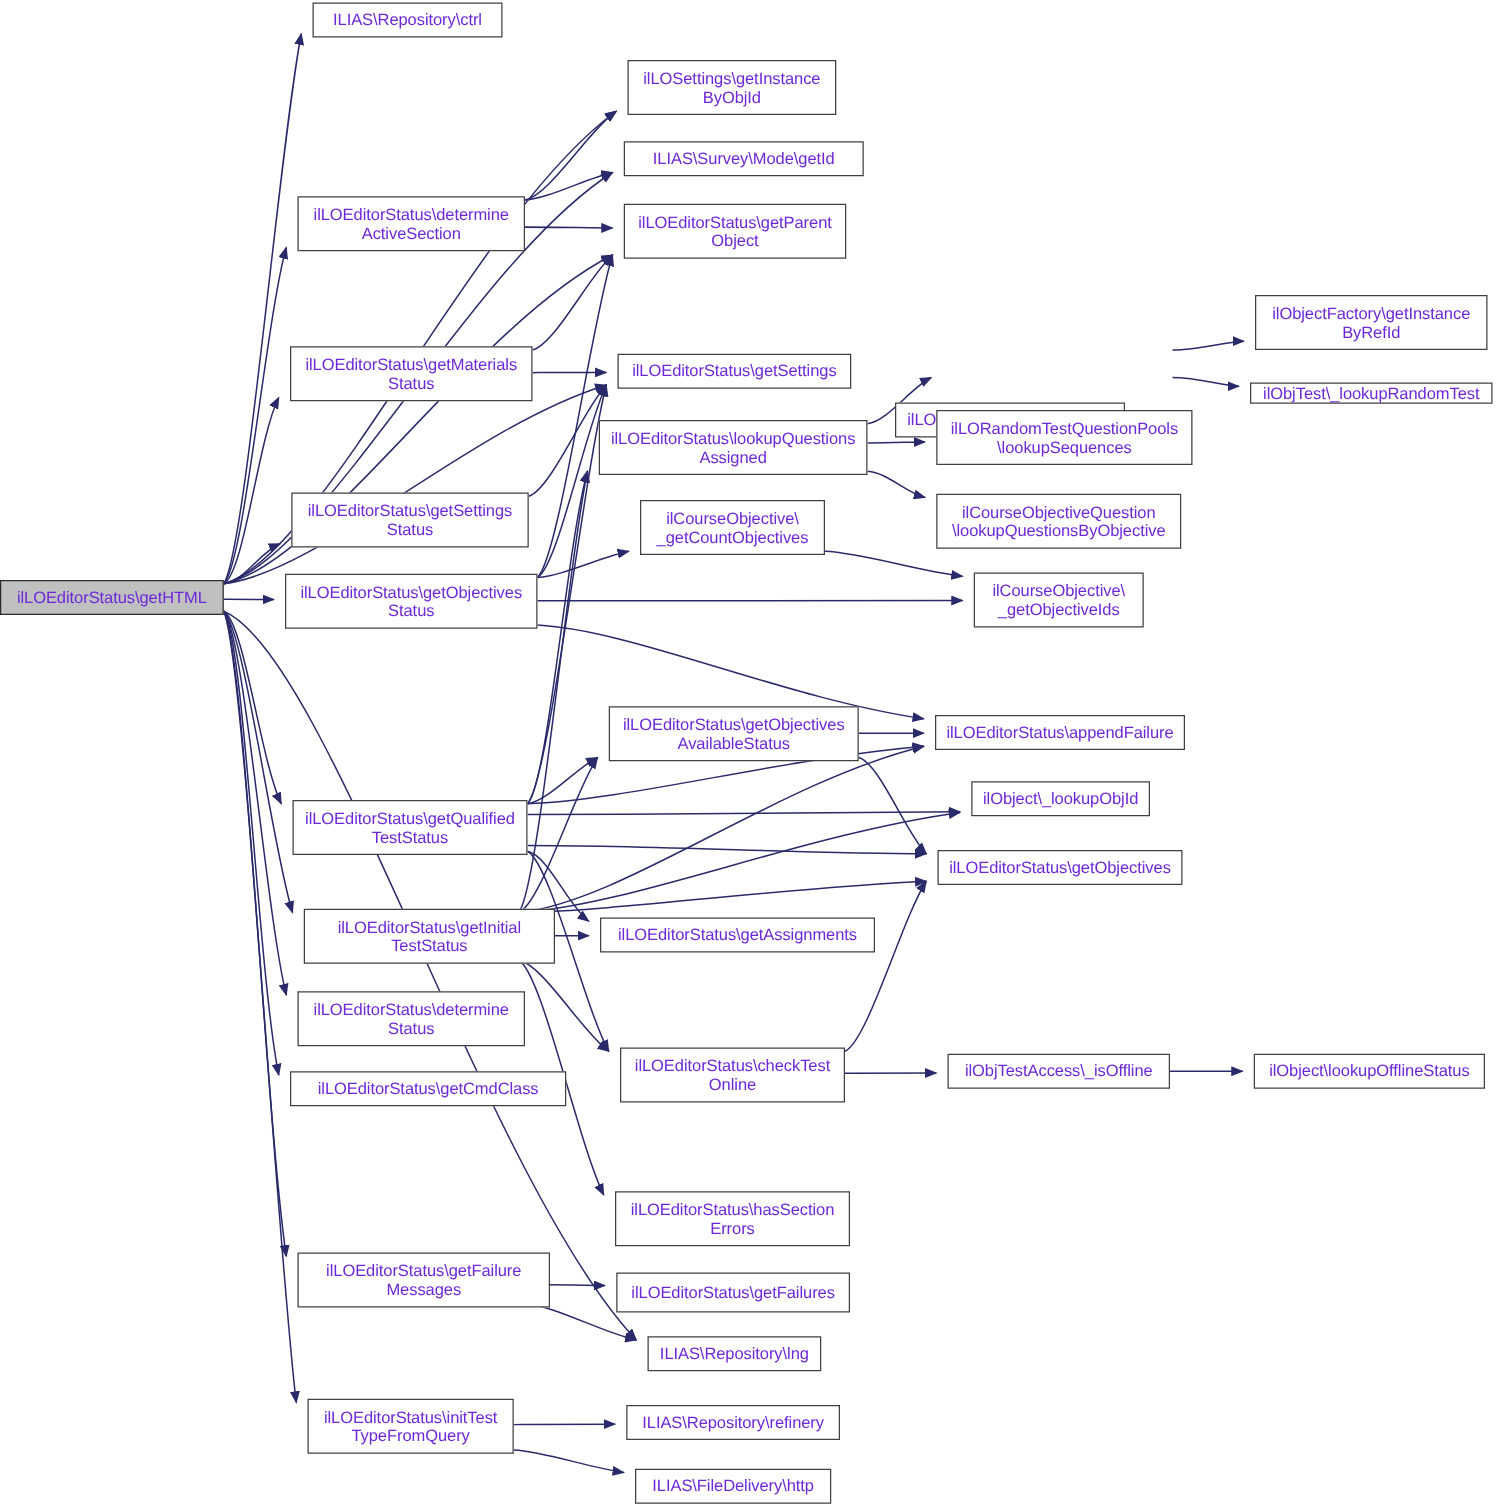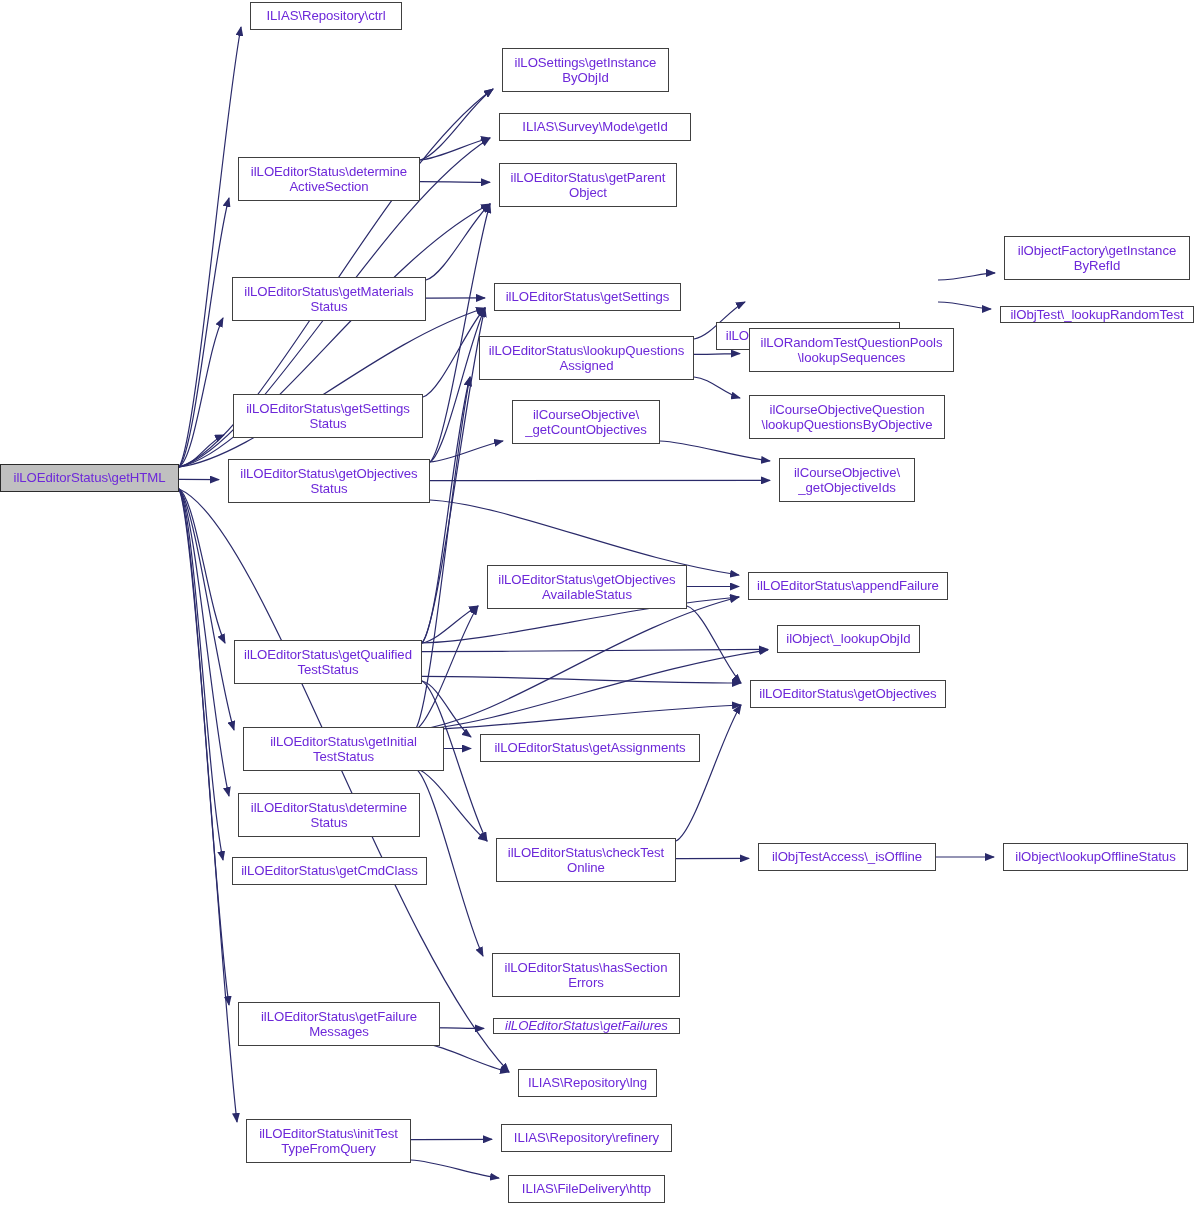--- a/index.html
+++ b/index.html
@@ -160,25 +160,25 @@
       <div class="gnode" style="left: 750px; top: 680px; width: 196px; height: 28px;"><span>ilLOEditorStatus\getObjectives</span></div>
       <div class="gnode" style="left: 243px; top: 727px; width: 201px; height: 44px;"><span>ilLOEditorStatus\getInitial
 TestStatus</span></div>
       <div class="gnode" style="left: 480px; top: 734px; width: 220px; height: 28px;"><span>ilLOEditorStatus\getAssignments</span></div>
       <div class="gnode" style="left: 238px; top: 793px; width: 182px; height: 44px;"><span>ilLOEditorStatus\determine
 Status</span></div>
       <div class="gnode" style="left: 496px; top: 838px; width: 180px; height: 44px;"><span>ilLOEditorStatus\checkTest
 Online</span></div>
       <div class="gnode" style="left: 758px; top: 843px; width: 178px; height: 28px;"><span>ilObjTestAccess\_isOffline</span></div>
       <div class="gnode" style="left: 1003px; top: 843px; width: 185px; height: 28px;"><span>ilObject\lookupOfflineStatus</span></div>
-      <div class="gnode" style="left: 232px; top: 857px; width: 195px; height: 28px; justify-content: center;"><span>ilLOEditorStatus\getCmdClass</span></div>
+      <div class="gnode" style="left: 232px; top: 857px; width: 221px; height: 28px; justify-content: center;"><span>ilLOEditorStatus\getCmdClass</span></div>
       <div class="gnode" style="left: 492px; top: 953px; width: 188px; height: 44px;"><span>ilLOEditorStatus\hasSection
 Errors</span></div>
       <div class="gnode" style="left: 238px; top: 1002px; width: 202px; height: 44px;"><span>ilLOEditorStatus\getFailure
 Messages</span></div>
-      <div class="gnode" style="left: 493px; top: 1018px; width: 187px; height: 16px; font-style: italic;"><span>ilLOEditorStatus\getFailures</span></div>
+      <div class="gnode" style="left: 493px; top: 1018px; width: 187px; height: 32px;"><span>ilLOEditorStatus\getFailures</span></div>
       <div class="gnode" style="left: 518px; top: 1069px; width: 139px; height: 28px;"><span>ILIAS\Repository\lng</span></div>
       <div class="gnode" style="left: 246px; top: 1119px; width: 165px; height: 44px;"><span>ilLOEditorStatus\initTest
 TypeFromQuery</span></div>
       <div class="gnode" style="left: 501px; top: 1124px; width: 171px; height: 28px;"><span>ILIAS\Repository\refinery</span></div>
       <div class="gnode" style="left: 508px; top: 1175px; width: 157px; height: 28px;"><span>ILIAS\FileDelivery\http</span></div>
     </div>
 </div>
 
 </body></html>

